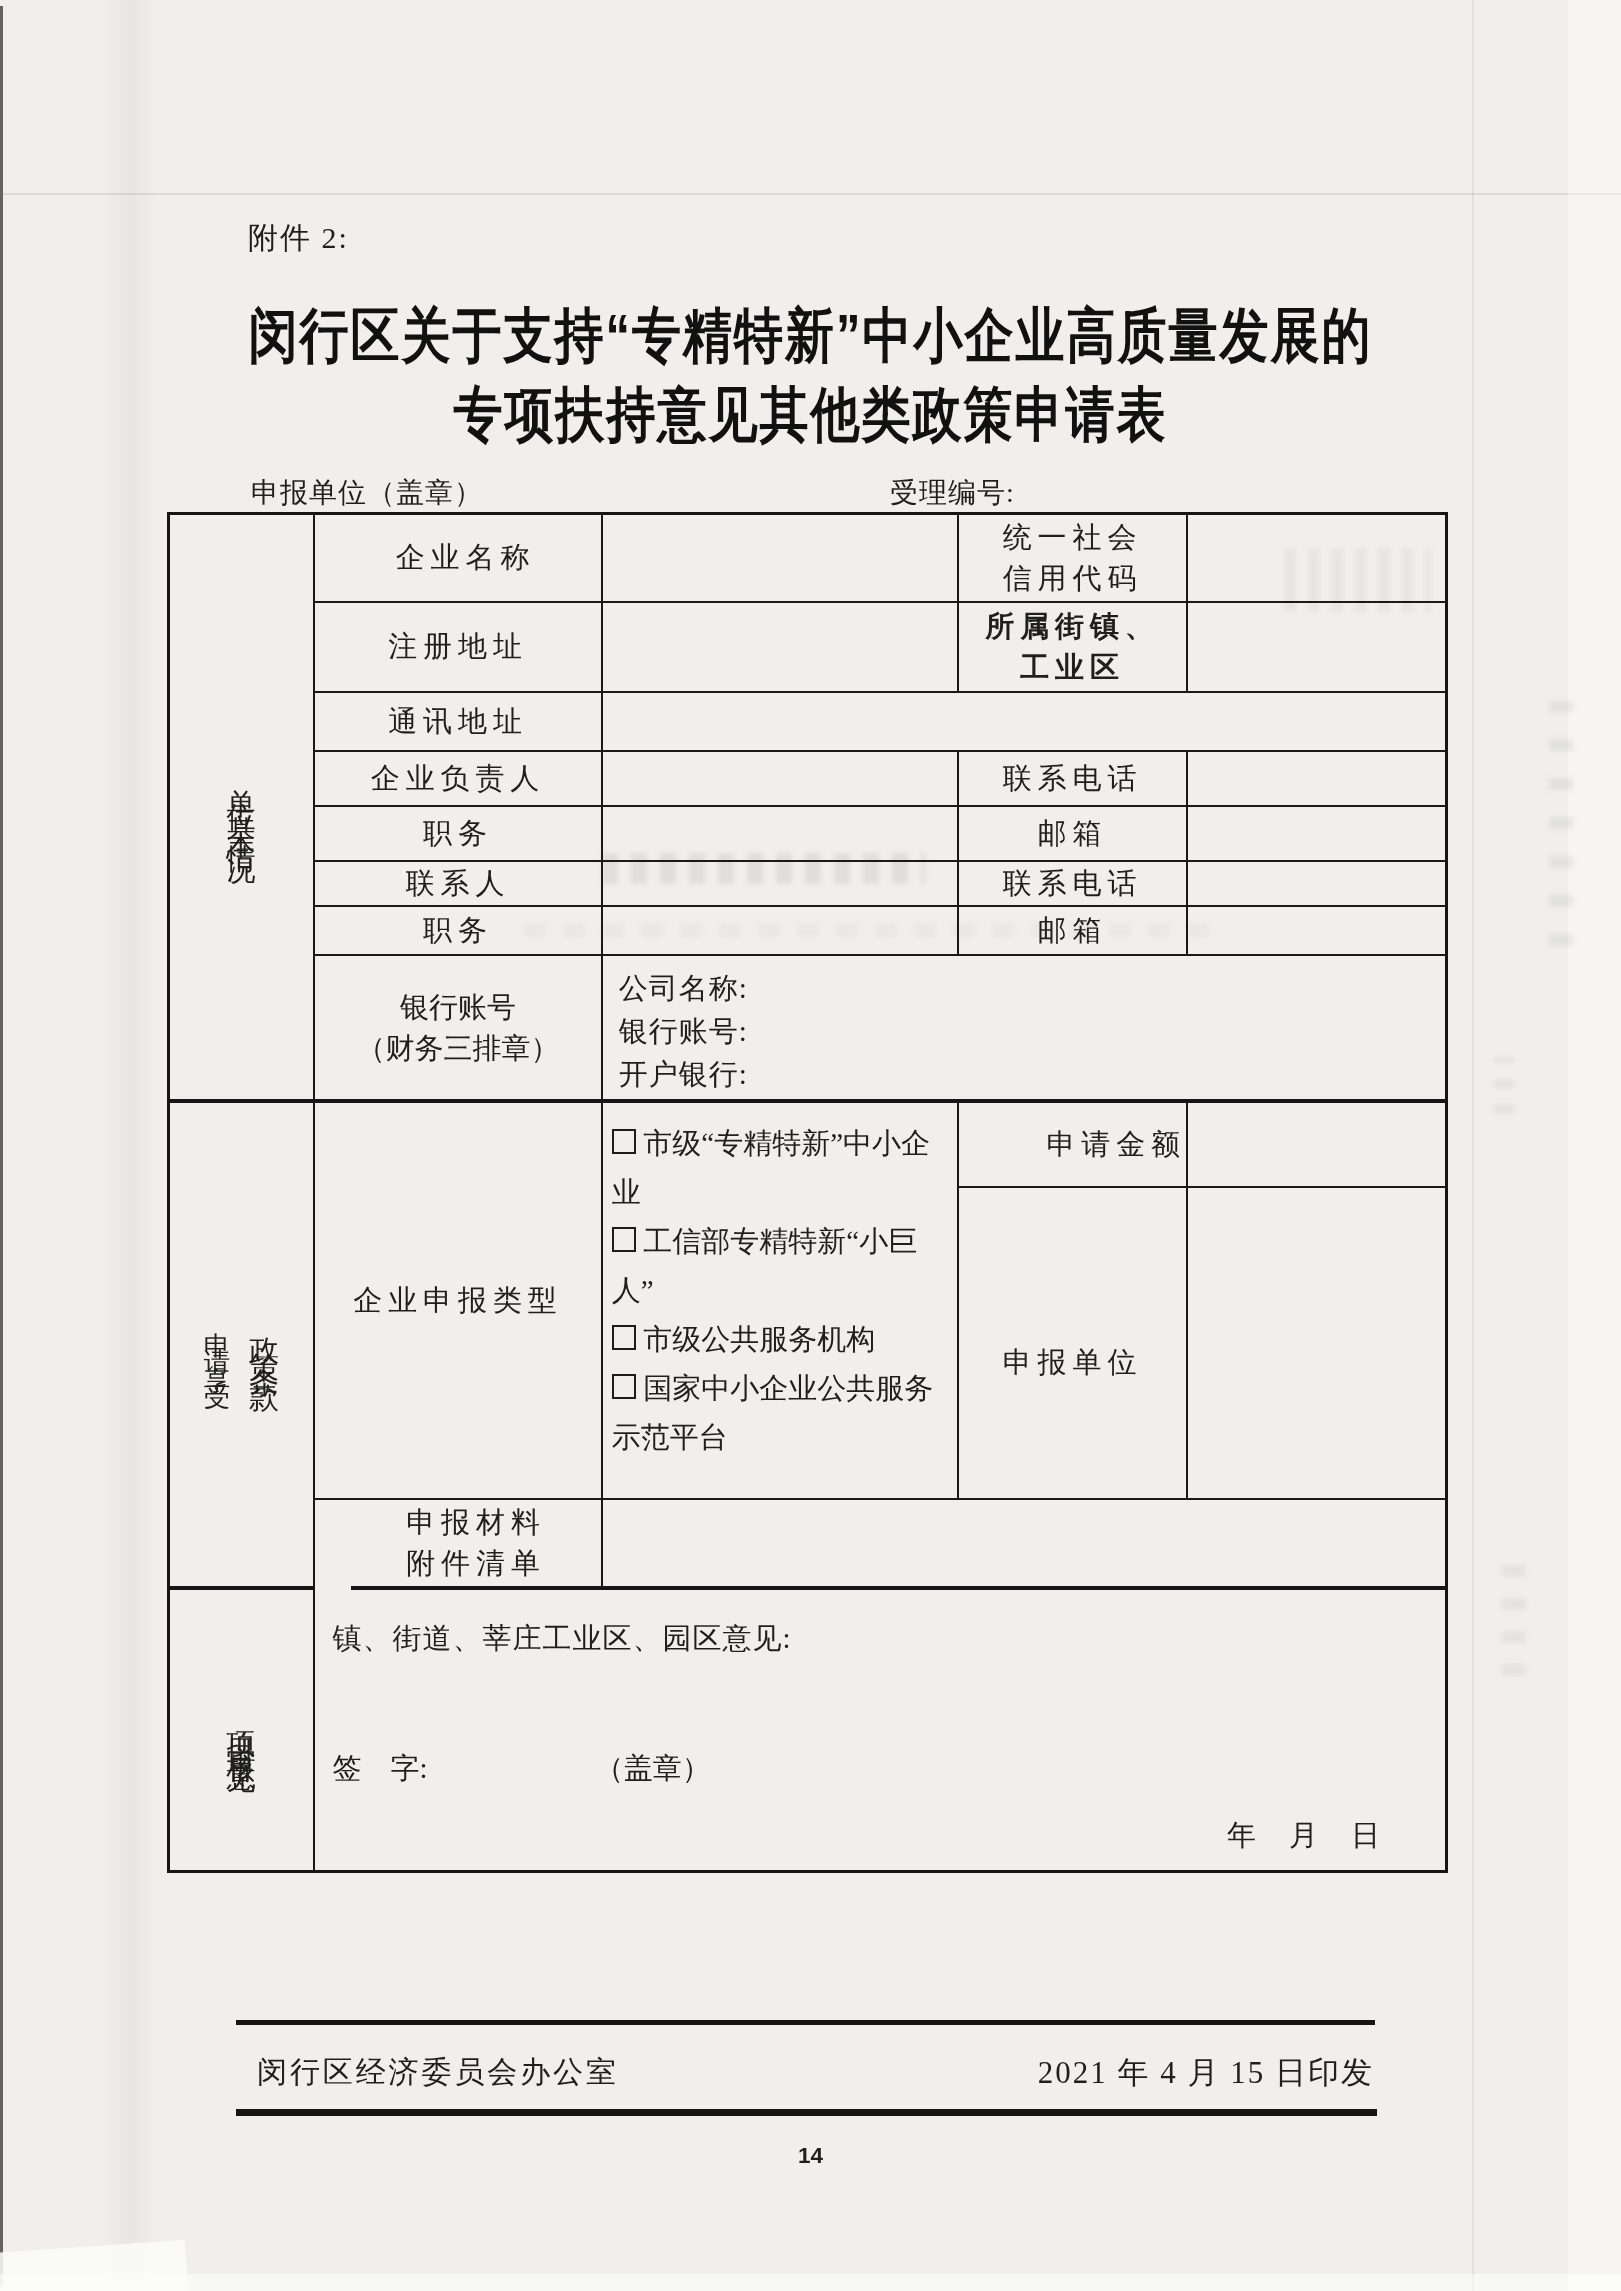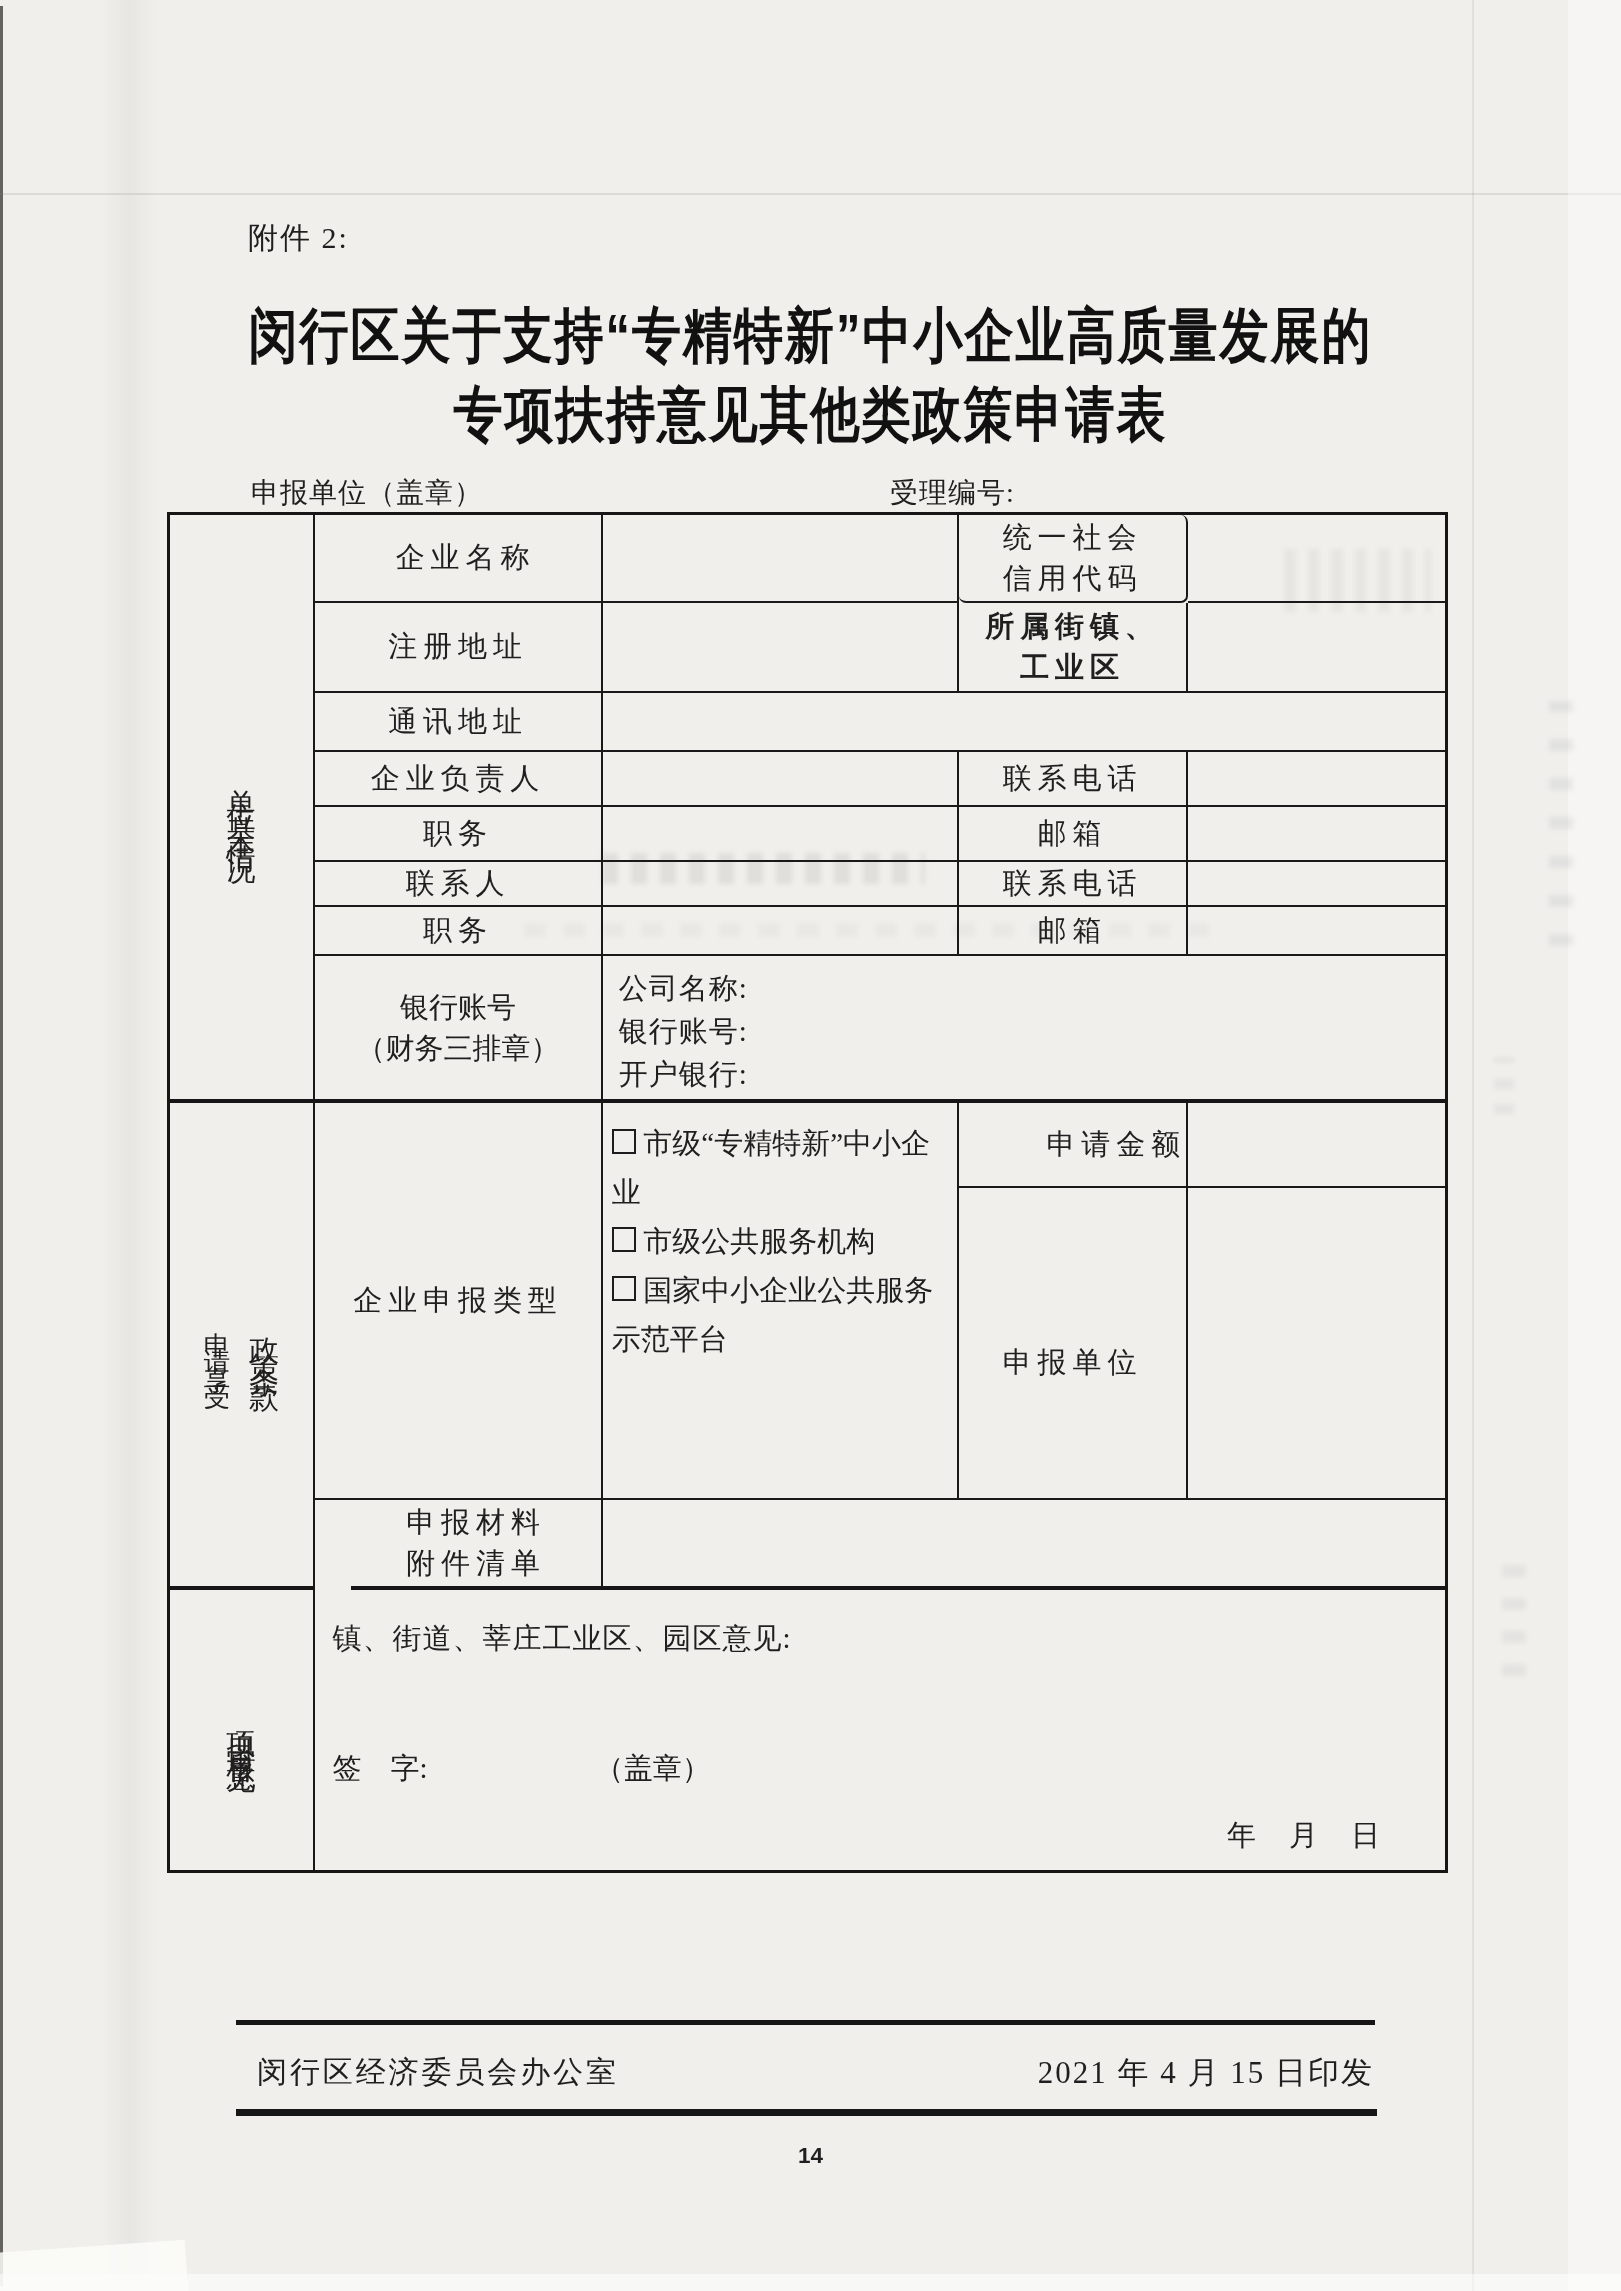--- a/index.html
+++ b/index.html
@@ -114,21 +114,21 @@
   <div class="form-table">
 
     <div class="cell" style="grid-column:1;grid-row:1/9;border-bottom:4.9px solid #161616;">
       <span class="vtext v-basic">单位基本情况</span>
     </div>
 
     <div class="cell lbl" style="grid-column:2;grid-row:1;padding-left:15px;">
       <span>企业名称</span>
     </div>
     <div class="cell" style="grid-column:3;grid-row:1;"></div>
-    <div class="cell lbl" style="grid-column:4;grid-row:1;border-radius:7px;">
+    <div class="cell lbl" style="grid-column:4;grid-row:1;">
       <span class="two-line">
         <span>统一社会</span>
         <span>信用代码</span>
       </span>
     </div>
     <div class="cell no-r" style="grid-column:5;grid-row:1;"></div>
 
     <div class="cell lbl" style="grid-column:2;grid-row:2;">
       <span>注册地址</span>
     </div>
@@ -200,20 +200,23 @@
         <span class="vtext v-policy-right">政策条款</span>
       </span>
     </div>
 
     <div class="cell lbl" style="grid-column:2;grid-row:9/11;">
       <span>企业申报类型</span>
     </div>
     <div class="cell options-cell" style="grid-column:3;grid-row:9/11;">
       <div class="opt">
         <span class="cb"></span><span>市级“专精特新”中小企业</span>
+      </div>
+      <div class="opt">
+        <span class="cb"></span><span>工信部专精特新“小巨人”</span>
       </div>
       <div class="opt">
         <span class="cb"></span><span>市级公共服务机构</span>
       </div>
       <div class="opt">
         <span class="cb"></span><span>国家中小企业公共服务示范平台</span>
       </div>
     </div>
     <div class="cell lbl" style="grid-column:4;grid-row:9;justify-content:flex-end;">
       <span>申请金额</span>

